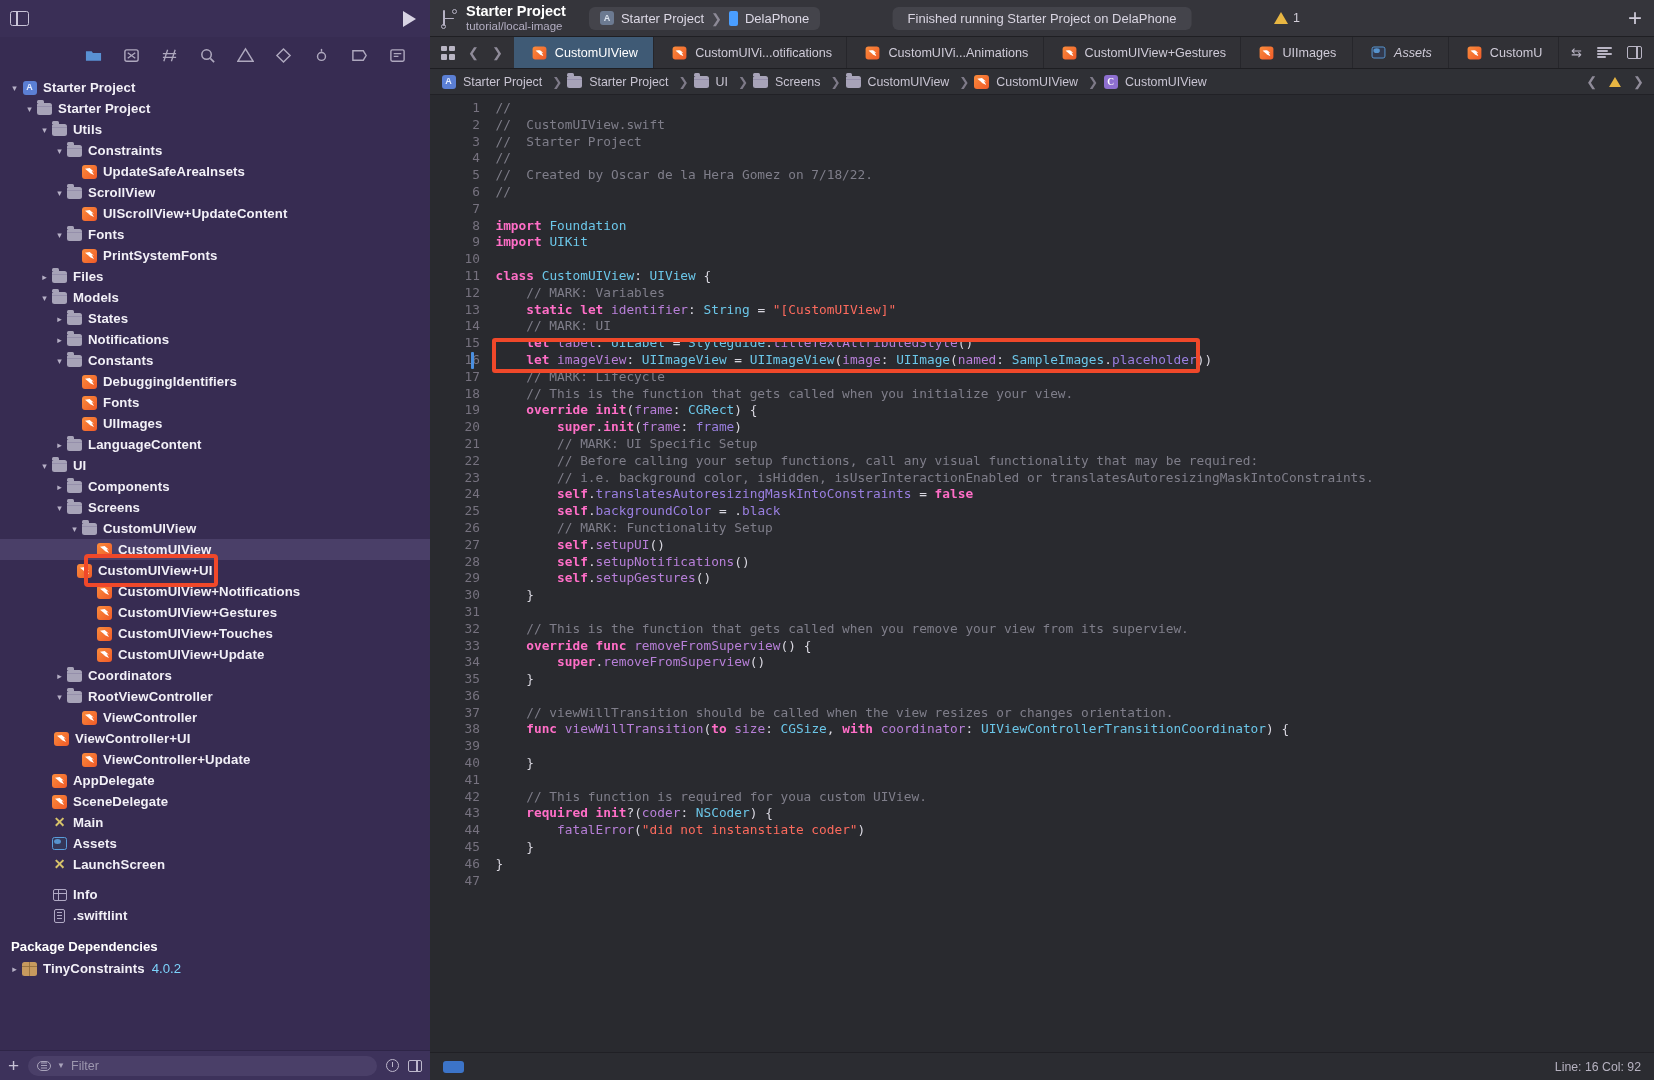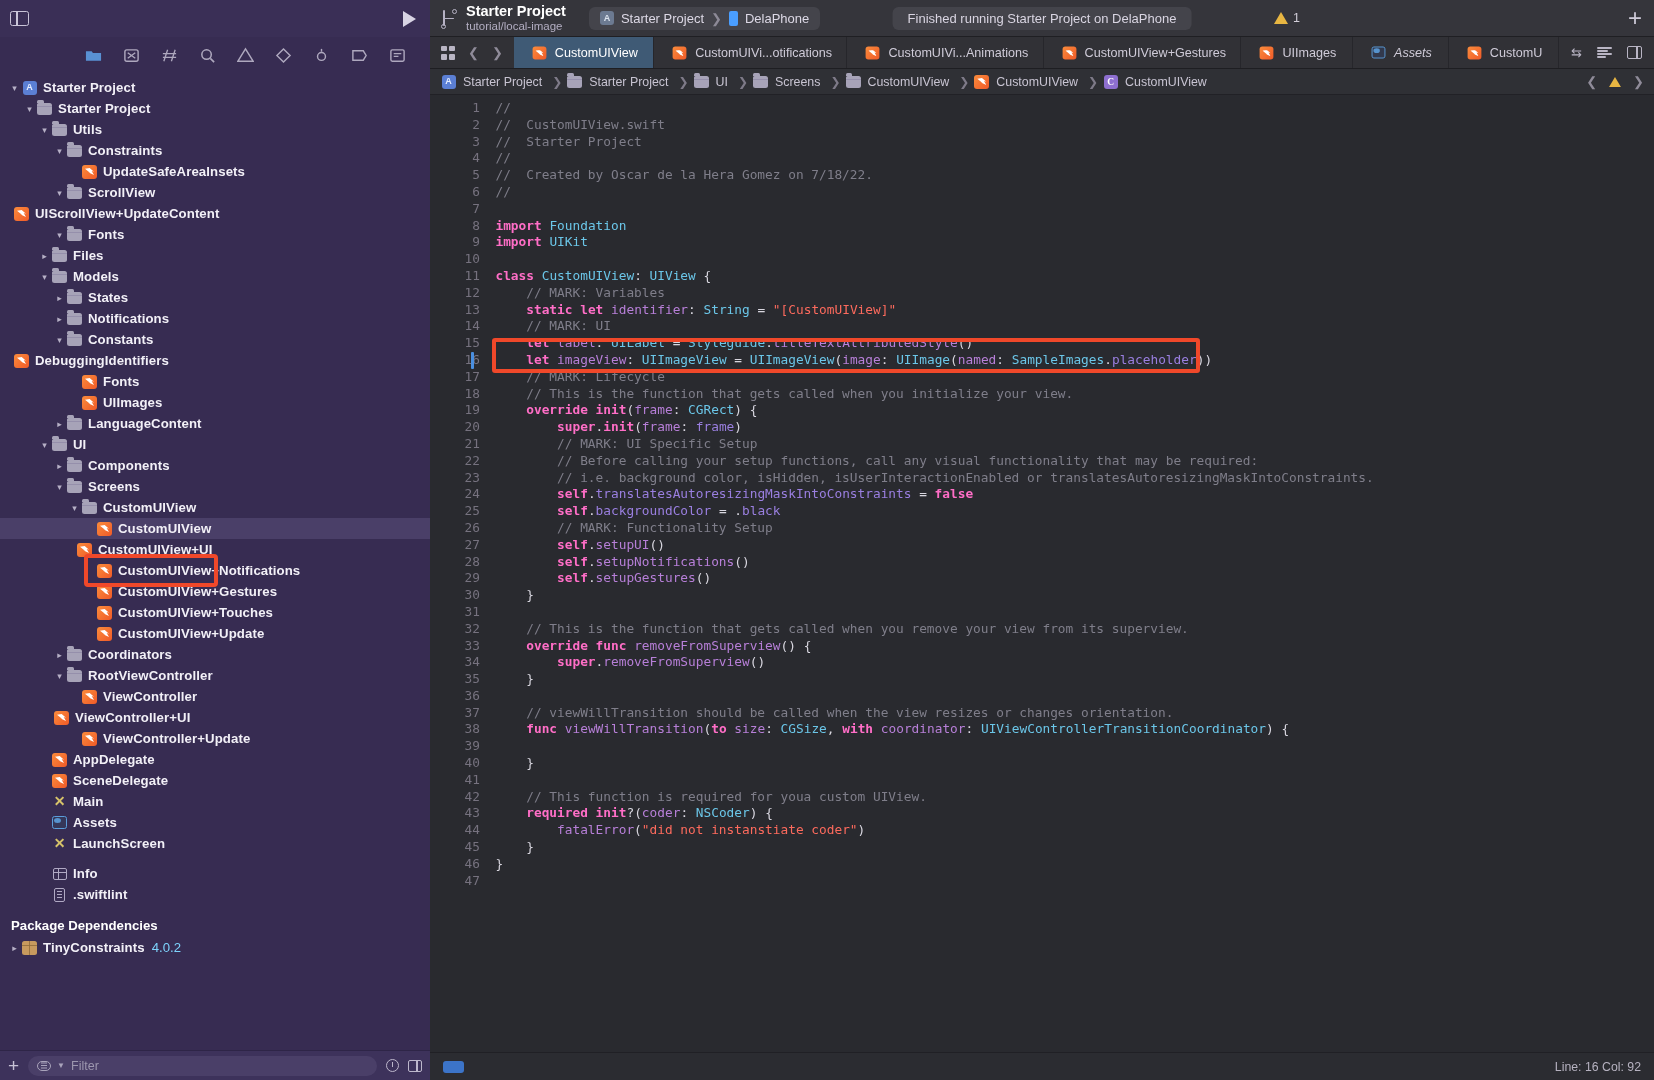--- a/index.html
+++ b/index.html
@@ -314,34 +314,41 @@
             </span>
             <span class="lbl">UpdateSafeAreaInsets</span>
           </div>
           <div class="row" style="padding-left: 53px;">
             <span class="disc">▾</span>
             <span class="ic-wrap">
               <span class="ico-folder"></span>
             </span>
             <span class="lbl">ScrollView</span>
           </div>
-          <div class="row" style="">
+          <div class="row" style="padding-left: 68px;">
             <span class="disc empty">▸</span>
             <span class="ic-wrap">
               <span class="ico-swift"></span>
             </span>
             <span class="lbl">UIScrollView+UpdateContent</span>
           </div>
           <div class="row" style="padding-left: 53px;">
             <span class="disc">▾</span>
             <span class="ic-wrap">
               <span class="ico-folder"></span>
             </span>
             <span class="lbl">Fonts</span>
           </div>
+          <div class="row" style="padding-left: 68px;">
+            <span class="disc empty">▸</span>
+            <span class="ic-wrap">
+              <span class="ico-swift"></span>
+            </span>
+            <span class="lbl">PrintSystemFonts</span>
+          </div>
           <div class="row" style="padding-left: 38px;">
             <span class="disc">▸</span>
             <span class="ic-wrap">
               <span class="ico-folder"></span>
             </span>
             <span class="lbl">Files</span>
           </div>
           <div class="row" style="padding-left: 38px;">
             <span class="disc">▾</span>
             <span class="ic-wrap">
@@ -363,21 +370,21 @@
             </span>
             <span class="lbl">Notifications</span>
           </div>
           <div class="row" style="padding-left: 53px;">
             <span class="disc">▾</span>
             <span class="ic-wrap">
               <span class="ico-folder"></span>
             </span>
             <span class="lbl">Constants</span>
           </div>
-          <div class="row" style="">
+          <div class="row" style="padding-left: 68px;">
             <span class="disc empty">▸</span>
             <span class="ic-wrap">
               <span class="ico-swift"></span>
             </span>
             <span class="lbl">DebuggingIdentifiers</span>
           </div>
           <div class="row" style="padding-left: 68px;">
             <span class="disc empty">▸</span>
             <span class="ic-wrap">
               <span class="ico-swift"></span>

